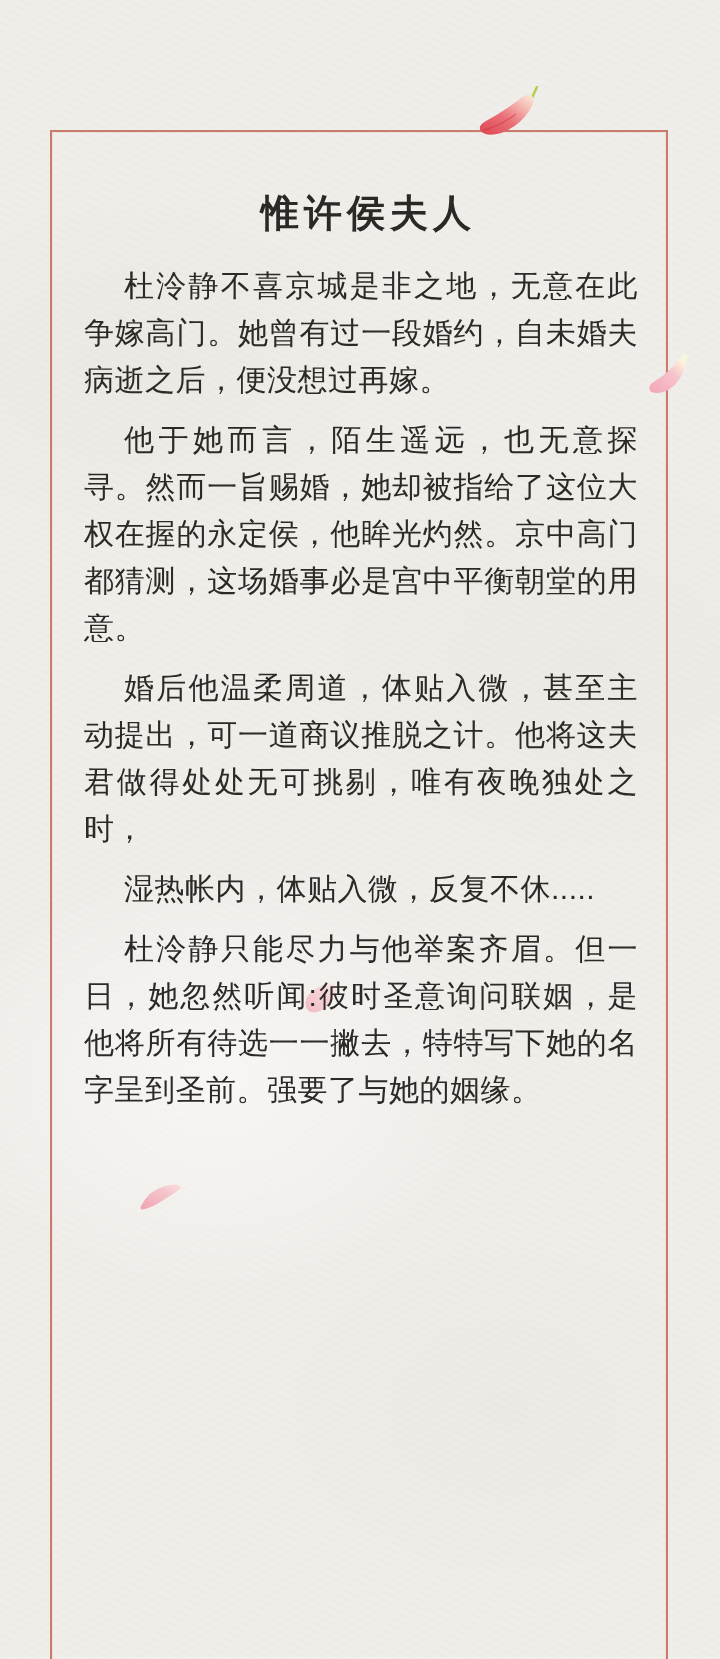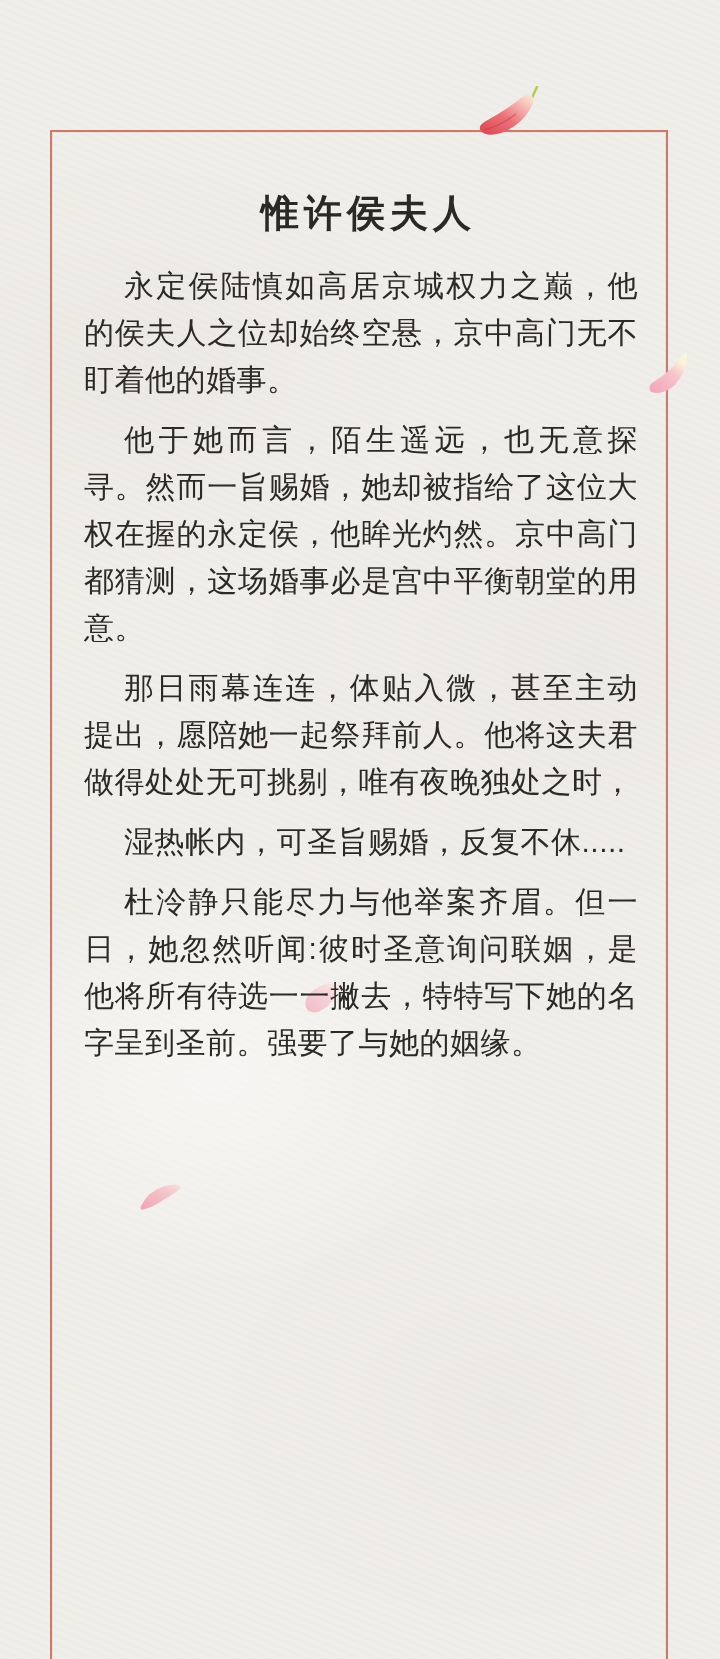--- a/index.html
+++ b/index.html
@@ -123,20 +123,20 @@
           <stop offset="1" stop-color="#fadfd9"></stop>
         </linearGradient>
       </defs>
       <path d="M3 24 Q10 9 27 4 Q41 0 43 6 Q37 11 27 17 Q15 25 7 27 Q1 29 3 24 Z" fill="url(#gp4)"></path>
     </svg>
   </div>
 
   <h1 class="title">惟许侯夫人</h1>
 
   <div class="content">
-      <p>永定侯陆慎如高居京城权力之巅，他的侯夫人之位却始终空悬，京中高门无不盯着他的婚事。</p>
+      <p>杜泠静不喜京城是非之地，无意在此争嫁高门。她曾有过一段婚约，自未婚夫病逝之后，便没想过再嫁。</p>
       <p>他于她而言，陌生遥远，也无意探寻。然而一旨赐婚，她却被指给了这位大权在握的永定侯，他眸光灼然。京中高门都猜测，这场婚事必是宫中平衡朝堂的用意。</p>
-      <p>那日雨幕连连，体贴入微，甚至主动提出，愿陪她一起祭拜前人。他将这夫君做得处处无可挑剔，唯有夜晚独处之时，</p>
-      <p>湿热帐内，可圣旨赐婚，反复不休.....</p>
+      <p>婚后他温柔周道，体贴入微，甚至主动提出，可一道商议推脱之计。他将这夫君做得处处无可挑剔，唯有夜晚独处之时，</p>
+      <p>湿热帐内，体贴入微，反复不休.....</p>
       <p>杜泠静只能尽力与他举案齐眉。但一日，她忽然听闻:彼时圣意询问联姻，是他将所有待选一一撇去，特特写下她的名字呈到圣前。强要了与她的姻缘。</p>
     </div>
 
 </div>
 
 </body></html>

